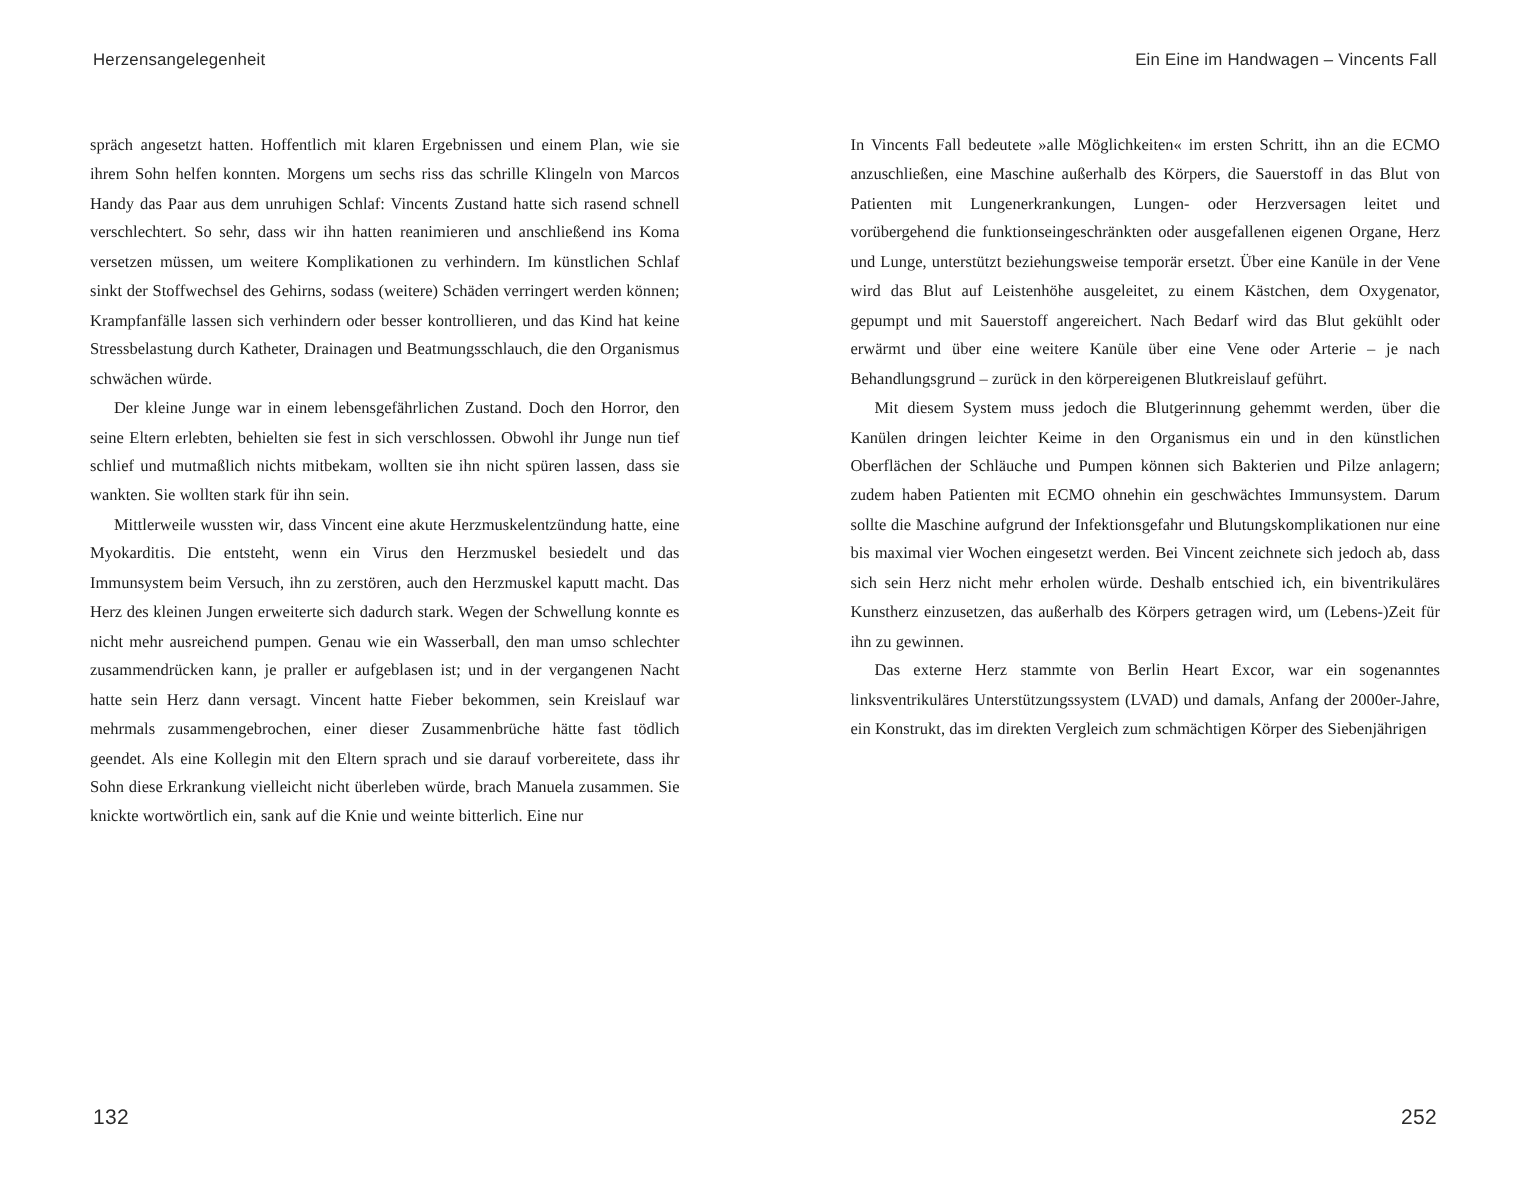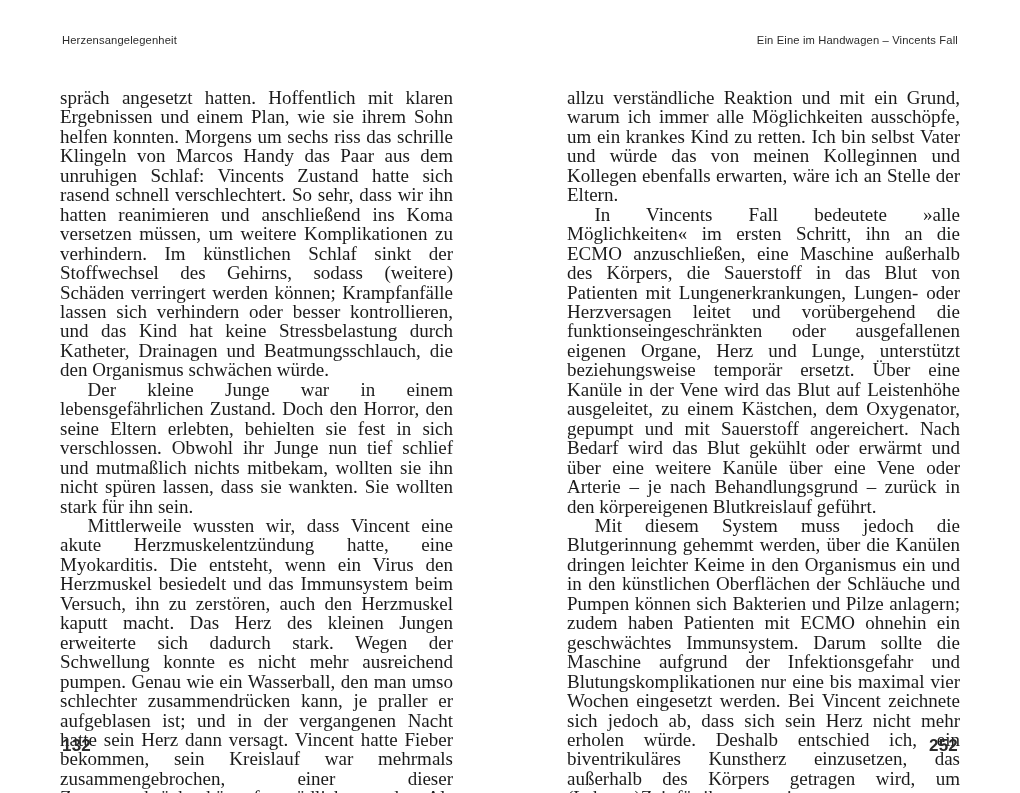--- a/index.html
+++ b/index.html
@@ -36,42 +36,42 @@
     white-space: nowrap;
   }
   .running-head.left  { left: 62px; }
   .running-head.right { right: 62px; text-align: right; }
 
   
   .folio {
     position: absolute;
     top: 736px;
     font-family: "Liberation Sans", "DejaVu Sans", sans-serif;
-    font-size: 17px;
-    font-weight: 700;
+    font-size: 14px;
+    font-weight: 400;
     color: #2a2a2a;
     letter-spacing: 0.2px;
   }
   .folio.left  { left: 62px; }
   .folio.right { right: 62px; }
 
   
   .column {
     position: absolute;
     top: 88px;
     width: 393px;
   }
   .column.left  { left: 60px; }
   .column.right { left: 567px; }
 
   .column p {
     margin: 0;
     text-align: justify;
     text-justify: inter-word;
-    font-size: 19px;
+    font-size: 11px;
     line-height: 19.45px;
     hyphens: manual;
     -webkit-hyphens: manual;
     word-spacing: 0.1px;
   }
   .column p + p {
     text-indent: 1.45em;
   }
   
   .column p.continued {
@@ -89,20 +89,20 @@
     <p class="continued">spräch angesetzt hatten. Hoffentlich mit klaren Ergebnissen und einem Plan, wie sie ihrem Sohn helfen konnten. Morgens um sechs riss das schrille Klingeln von Marcos Handy das Paar aus dem unruhigen Schlaf: Vincents Zustand hatte sich rasend schnell verschlechtert. So sehr, dass wir ihn hatten reanimieren und anschließend ins Koma versetzen müssen, um weitere Komplikationen zu verhindern. Im künstlichen Schlaf sinkt der Stoffwechsel des Gehirns, sodass (weitere) Schäden verringert werden können; Krampfanfälle lassen sich verhindern oder besser kontrollieren, und das Kind hat keine Stressbelastung durch Katheter, Drainagen und Beatmungsschlauch, die den Organismus schwächen würde.</p>
     <p>Der kleine Junge war in einem lebensgefährlichen Zustand. Doch den Horror, den seine Eltern erlebten, behielten sie fest in sich verschlossen. Obwohl ihr Junge nun tief schlief und mutmaßlich nichts mitbekam, wollten sie ihn nicht spüren lassen, dass sie wankten. Sie wollten stark für ihn sein.</p>
     <p>Mittlerweile wussten wir, dass Vincent eine akute Herzmuskelentzündung hatte, eine Myokarditis. Die entsteht, wenn ein Virus den Herzmuskel besiedelt und das Immunsystem beim Versuch, ihn zu zerstören, auch den Herzmuskel kaputt macht. Das Herz des kleinen Jungen erweiterte sich dadurch stark. Wegen der Schwellung konnte es nicht mehr ausreichend pumpen. Genau wie ein Wasserball, den man umso schlechter zusammendrücken kann, je praller er aufgeblasen ist; und in der vergangenen Nacht hatte sein Herz dann versagt. Vincent hatte Fieber bekommen, sein Kreislauf war mehrmals zusammengebrochen, einer dieser Zusammenbrüche hätte fast tödlich geendet. Als eine Kollegin mit den Eltern sprach und sie darauf vorbereitete, dass ihr Sohn diese Erkrankung vielleicht nicht überleben würde, brach Manuela zusammen. Sie knickte wortwörtlich ein, sank auf die Knie und weinte bitterlich. Eine nur</p>
   </div>
 
   <div class="folio left">132</div>
 
   <div class="running-head right">Ein Eine im Handwagen – Vincents Fall</div>
 
   <div class="column right">
-    <p class="continued">allzu verständliche Reaktion und mit ein Grund, warum ich immer alle Möglichkeiten ausschöpfe, um ein krankes Kind zu retten. Ich bin selbst Vater und würde das von meinen Kolleginnen und Kollegen ebenfalls erwarten, wäre ich an Stelle der Eltern.</p>
     <p>In Vincents Fall bedeutete »alle Möglichkeiten« im ersten Schritt, ihn an die ECMO anzuschließen, eine Maschine außerhalb des Körpers, die Sauerstoff in das Blut von Patienten mit Lungenerkrankungen, Lungen- oder Herzversagen leitet und vorübergehend die funktionseingeschränkten oder ausgefallenen eigenen Organe, Herz und Lunge, unterstützt beziehungsweise temporär ersetzt. Über eine Kanüle in der Vene wird das Blut auf Leistenhöhe ausgeleitet, zu einem Kästchen, dem Oxygenator, gepumpt und mit Sauerstoff angereichert. Nach Bedarf wird das Blut gekühlt oder erwärmt und über eine weitere Kanüle über eine Vene oder Arterie – je nach Behandlungsgrund – zurück in den körpereigenen Blutkreislauf geführt.</p>
     <p>Mit diesem System muss jedoch die Blutgerinnung gehemmt werden, über die Kanülen dringen leichter Keime in den Organismus ein und in den künstlichen Oberflächen der Schläuche und Pumpen können sich Bakterien und Pilze anlagern; zudem haben Patienten mit ECMO ohnehin ein geschwächtes Immunsystem. Darum sollte die Maschine aufgrund der Infektionsgefahr und Blutungskomplikationen nur eine bis maximal vier Wochen eingesetzt werden. Bei Vincent zeichnete sich jedoch ab, dass sich sein Herz nicht mehr erholen würde. Deshalb entschied ich, ein biventrikuläres Kunstherz einzusetzen, das außerhalb des Körpers getragen wird, um (Lebens-)Zeit für ihn zu gewinnen.</p>
+    <p>Das externe Herz stammte von Berlin Heart Excor, war ein sogenanntes linksventrikuläres Unterstützungssystem (LVAD) und damals, Anfang der 2000er-Jahre, ein Konstrukt, das im direkten Vergleich zum schmächtigen Körper des Siebenjährigen</p>
   </div>
 
   <div class="folio right">252</div>
 
 </div>
 
 </body></html>

